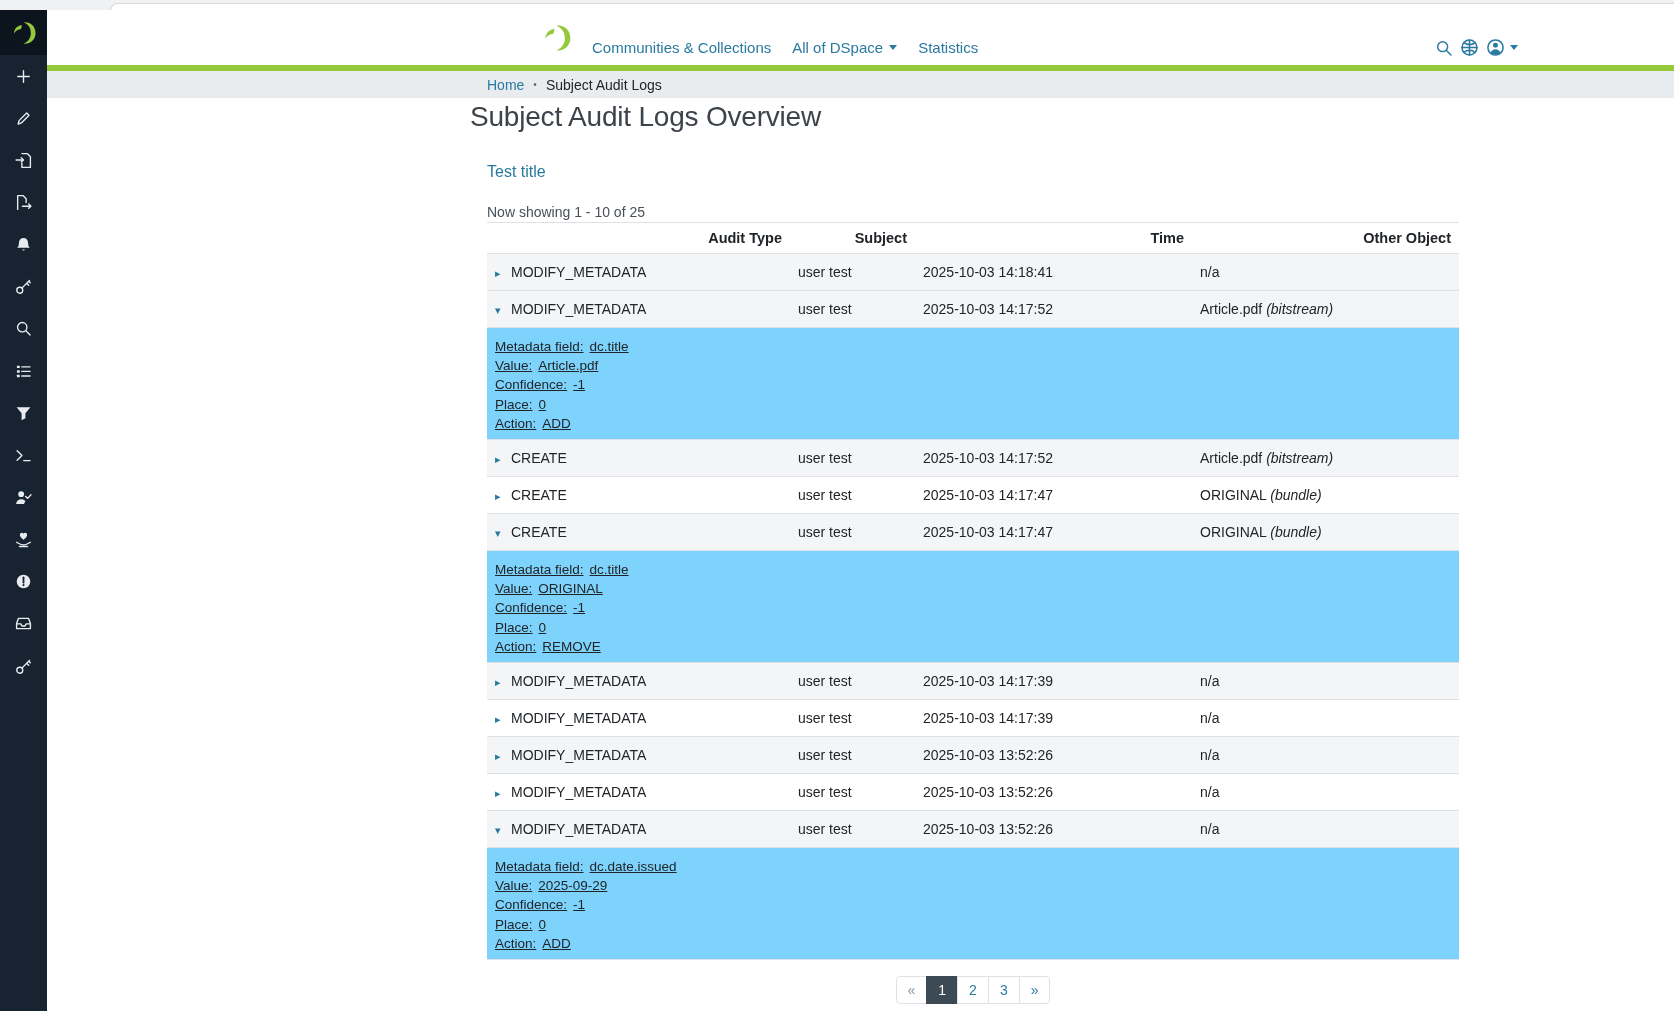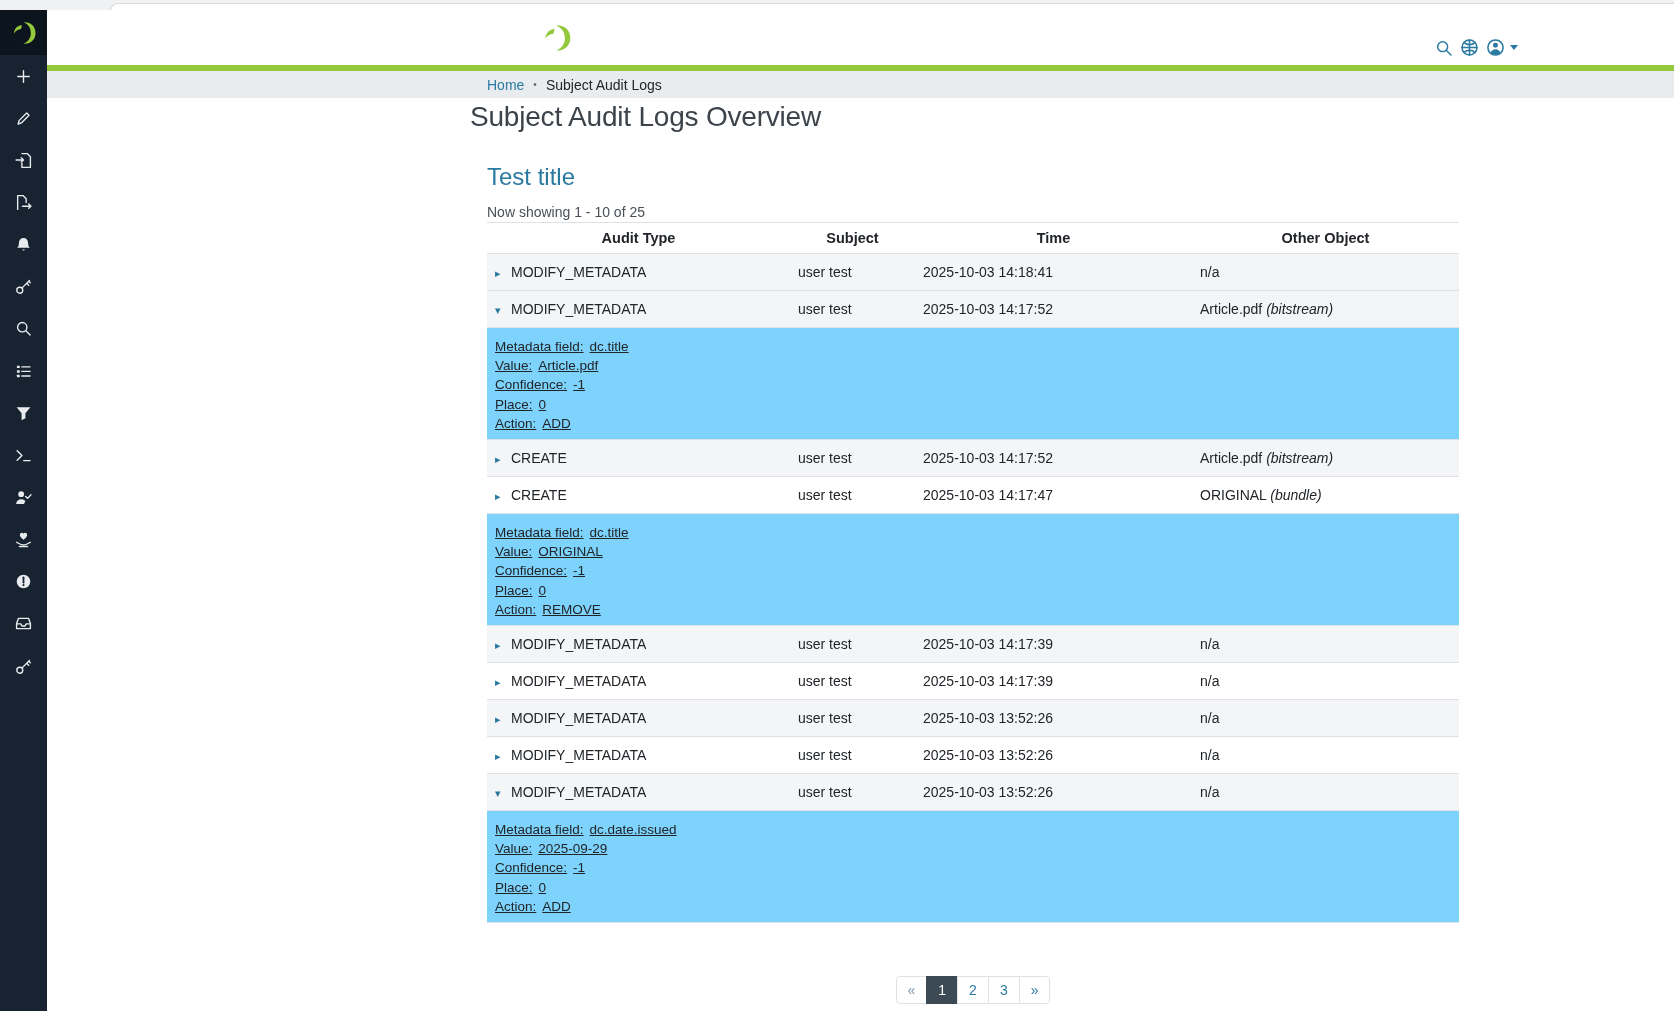--- a/index.html
+++ b/index.html
@@ -35,26 +35,26 @@
   .action-btn { display:flex; align-items:center; cursor:pointer; color:#2a79a1; }
   
   .green-bar { position:absolute; left:47px; top:65px; right:0; height:6px; background:#94c83d; }
   .breadcrumb-bar { position:absolute; left:47px; top:71px; right:0; height:27px; background:#e9ecef;
                     display:flex; align-items:center; padding-left:440px; font-size:14px; }
   .crumb-home { color:#2a79a1; text-decoration:none; cursor:pointer; }
   .crumb-sep { color:#5b6670; font-size:10px; margin:0 9px; }
   .crumb-current { color:#212529; }
   
   .page-title { position:absolute; left:470px; top:101px; font-size:28px; font-weight:500; color:#3d434a; letter-spacing:-0.2px; }
-  .subject-link { position:absolute; left:487px; top:163px; font-size:24px; color:#2a79a1; text-decoration:none; cursor:pointer; }
+  .subject-link { position:absolute; left:487px; top:163px; font-size:16px; color:#2a79a1; text-decoration:none; cursor:pointer; }
   .showing { position:absolute; left:487px; top:204px; font-size:14px; color:#495057; }
   
   .table-wrap { position:absolute; left:487px; top:222px; width:972px; }
   table { width:100%; border-collapse:collapse; }
-  th { text-align:center; font-size:14.5px; font-weight:bold; color:#212529; padding:7px 8px;
+  th { text-align:right; font-size:14.5px; font-weight:bold; color:#212529; padding:7px 8px;
        border-top:1px solid #dee2e6; border-bottom:1px solid #dee2e6; }
   td { font-size:14px; color:#212529; padding:10px 8px; border-top:1px solid #dee2e6; vertical-align:middle; }
   tr.striped td { background:#f4f5f6; }
   tr:last-child td { border-bottom:1px solid #dee2e6;margin-left:26px; }
   .caret { font-family:"DejaVu Sans", sans-serif; color:#2a79a1; font-size:11px; display:inline-block;
            width:12px; margin-right:4px; cursor:pointer; }
   .kind { font-style:italic; }
   td.detail-cell { padding:9px 8px 6px 8px; background:#7dd3fc;text-decoration:underline; }
   .dline { font-size:13.5px; line-height:19.2px; color:#212529; }
   .dline .dval { margin-left:6px; }
@@ -178,20 +178,32 @@
 </nav>
 
 <header class="app-header">
   <div class="brand">
     <svg class="icon" width="30" height="30" viewBox="0 0 32 32">
       <path fill="#94c83d" d="M15.5 2.8c8.3-.9 14.7 4.7 14.7 13.2 0 8.6-6.9 14.2-15 13.1 5.6-1.9 9.2-6.6 9.2-13.1 0-6.4-3.5-11-8.9-13.2z"></path>
       <path fill="#94c83d" d="M13.2 6.2c-5.6.9-9.4 5-9.6 10.4 1.9-3.2 4.8-5 8.5-5.2.8-1.7 1.2-3.4 1.1-5.2z"></path>
     </svg>
     <div class="brand-text"><span class="g">D</span><span>SPACE</span></div>
   </div>
+  <div class="main-nav" id="main-nav">
+      <a class="nav-link">
+        <span>Communities &amp; Collections</span>
+      </a>
+      <a class="nav-link">
+        <span>All of DSpace</span>
+        <span class="nav-caret"></span>
+      </a>
+      <a class="nav-link">
+        <span>Statistics</span>
+      </a>
+    </div>
   <div class="header-actions" id="header-actions">
       <span class="action-btn">
         <svg class="icon" width="18" height="18" viewBox="0 0 16 16">
           <circle class="s" cx="6.8" cy="6.8" r="4.4" stroke-width="1.6"></circle>
           <path class="s" d="M10.2 10.2l4 4" stroke-width="1.6"></path>
         </svg>
       </span>
       <span class="action-btn">
         <svg class="icon" width="19" height="19" viewBox="0 0 16 16">
           <circle class="s" cx="8" cy="8" r="6.3" stroke-width="1.5"></circle>
@@ -263,20 +275,26 @@
           <td>user test</td>
           <td>2025-10-03 14:17:52</td>
           <td><span>Article.pdf</span> <em class="kind">(bitstream)</em></td>
         </tr>
         <tr class="audit-row">
           <td><span class="caret">▸</span><span>CREATE</span></td>
           <td>user test</td>
           <td>2025-10-03 14:17:47</td>
           <td><span>ORIGINAL</span> <em class="kind">(bundle)</em></td>
         </tr>
+        <tr class="audit-row striped">
+          <td><span class="caret">▾</span><span>CREATE</span></td>
+          <td>user test</td>
+          <td>2025-10-03 14:17:47</td>
+          <td><span>ORIGINAL</span> <em class="kind">(bundle)</em></td>
+        </tr>
         <tr>
           <td colspan="4" class="detail-cell">
             <div class="dline"><span>Metadata field:</span><span class="dval">dc.title</span></div>
             <div class="dline"><span>Value:</span><span class="dval">ORIGINAL</span></div>
             <div class="dline"><span>Confidence:</span><span class="dval">-1</span></div>
             <div class="dline"><span>Place:</span><span class="dval">0</span></div>
             <div class="dline"><span>Action:</span><span class="dval">REMOVE</span></div>
           </td>
         </tr>
         <tr class="audit-row striped">

